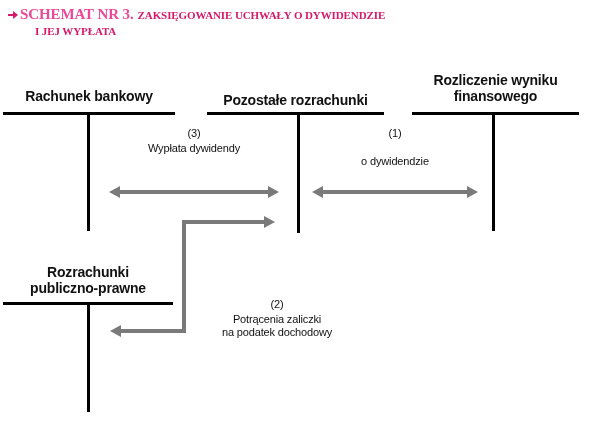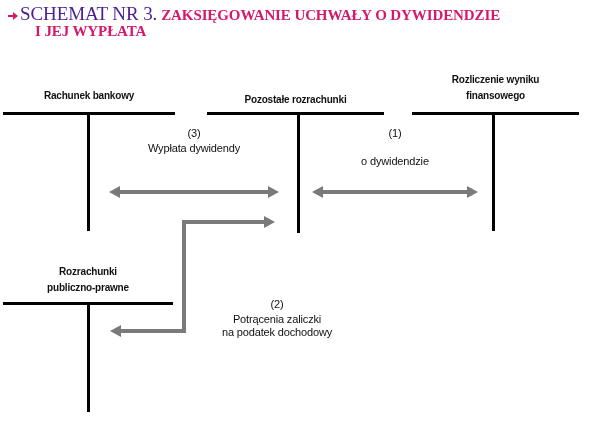--- a/index.html
+++ b/index.html
@@ -46,45 +46,45 @@
     left: 5px;
     top: 2px;
     width: 0;
     height: 0;
     border-top: 4px solid transparent;
     border-bottom: 4px solid transparent;
     border-left: 5px solid #d6186a;
   }
   .title-main {
     font-family: "Liberation Serif", serif;
-    font-weight: normal;
-    font-size: 19px;
+    font-weight: bold;
+    font-size: 15px;
     letter-spacing: -0.1px;
-    color: #4c1d95;
+    color: #ec4899;
   }
   .title-accent {
     font-family: "Liberation Serif", serif;
     font-weight: bold;
-    font-size: 15px;
+    font-size: 11px;
     letter-spacing: -0.1px;
     color: #d6186a;
   }
   .title-line2 {
     display: block;
     margin-left: 27px;
     margin-top: -1px;
   }
 
   
   .acct-title {
     position: absolute;
     text-align: center;
     font-family: "Liberation Sans", sans-serif;
     font-weight: bold;
-    font-size: 10px;
+    font-size: 14px;
     color: #111111;
     line-height: 16px;
     letter-spacing: -0.2px;
   }
   .acct-rule {
     position: absolute;
     height: 3px;
     background: #000000;
   }
   .acct-stem {

